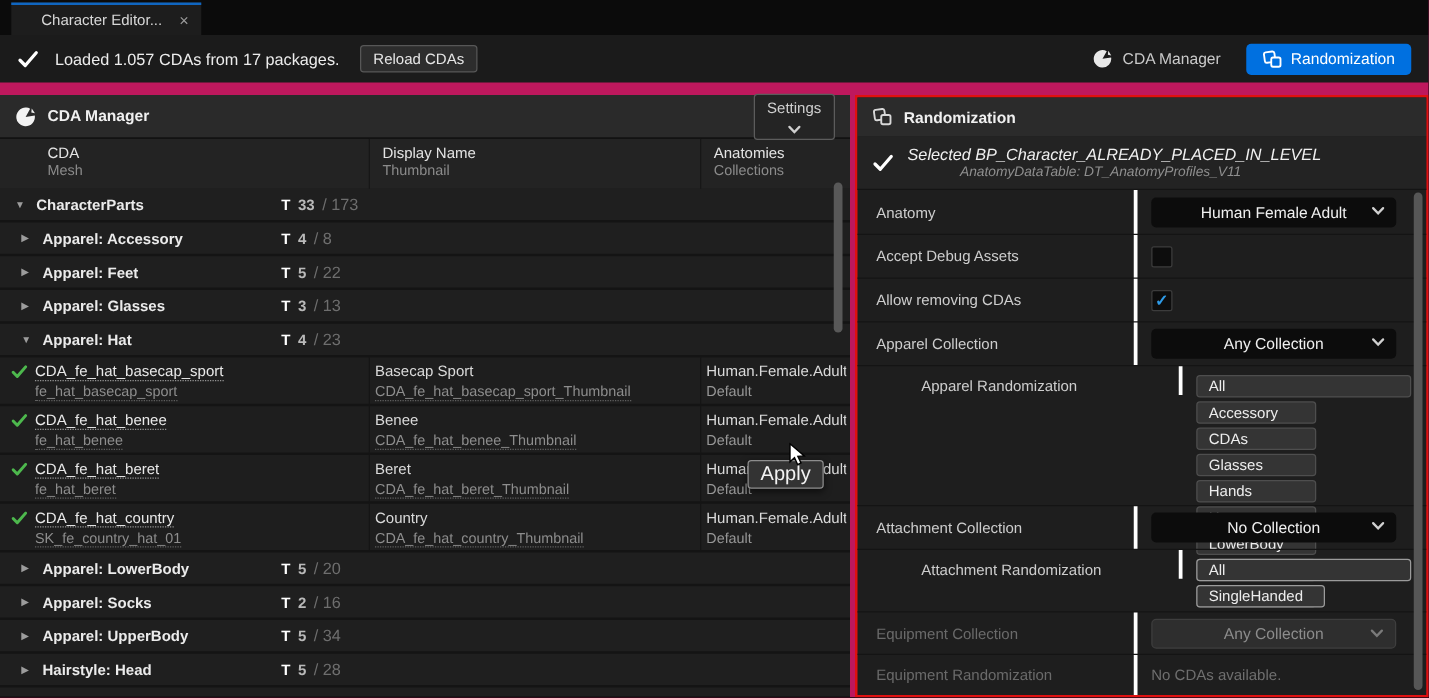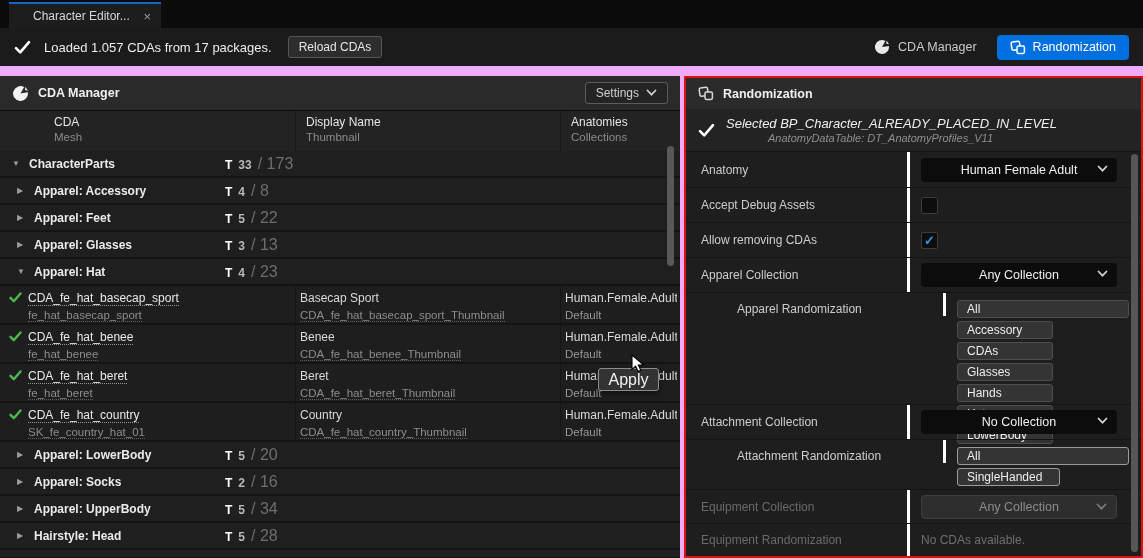--- a/index.html
+++ b/index.html
@@ -1,19 +1,19 @@
 <!DOCTYPE html>
 <html><head>
 <meta charset="utf-8">
 <style>
   * { margin:0; padding:0; box-sizing:border-box; }
   html,body { background:#000; }
   .screen {
     position:relative; width:1143px; height:558px; overflow:hidden;
-    background:#f0abfc; font-family:"Liberation Sans", sans-serif;
+    background:#be185d; font-family:"Liberation Sans", sans-serif;
   }
   
   .tabbar { position:absolute; left:0; top:0; width:100%; height:28px; background:#0b0b0b; }
   .tab {
     position:absolute; left:9px; top:2px; width:152px; height:26px;
     background:#1d1d1d; border-top:2px solid #1066c0;
     display:flex; align-items:center; padding:0 10px 0 24px;
     color:#d8d8d8; font-size:12px;
   }
   .tab-close { margin-left:auto; color:#9a9a9a; font-size:13px; line-height:1; cursor:default; }
@@ -33,41 +33,41 @@
     display:flex; align-items:center; gap:7px; color:#fff; font-size:12.5px;
     padding:5px 13px; border-radius:4px; cursor:pointer;
   }
   
   .left-panel { position:absolute; left:0; top:76px; width:680px; height:482px; background:#141414; }
   .lp-titlebar { height:34px; background:#2a2a2a; display:flex; align-items:center; padding:0 12px; }
   .lp-title { color:#f0f0f0; font-weight:bold; font-size:12.5px; margin-left:9px; }
   .settings-btn {
     margin-left:auto; display:flex; align-items:center; gap:7px;
     border:1px solid #5c5c5c; border-radius:3px; background:#242424;
-    color:#cfcfcf; font-size:12px; padding:3px 10px; cursor:pointer;
+    color:#cfcfcf; font-size:12px; padding:3px 10px; cursor:pointer;flex-direction:column;
   }
   .lp-colheader { height:41px; background:#232323; display:flex; border-top:1px solid #0e0e0e; }
   .hcol { padding-top:4px; }
-  .hcol1 { width:295px; padding-left:54px; }
+  .hcol1 { width:295px; padding-left:38px; }
   .hcol2 { width:265px; padding-left:10px; border-left:1px solid #171717; }
   .hcol3 { flex:1; padding-left:10px; border-left:1px solid #171717; }
   .hmain { color:#e4e4e4; font-size:12px; display:block; }
   .hsub  { color:#8b8b8b; font-size:11.5px; display:block; margin-top:2px; }
   .rows { position:absolute; left:0; top:75px; right:0; bottom:0; overflow:hidden; }
   .cat-row {
     position:relative; height:25px; margin-bottom:2px; background:#1f1f1f;
     display:flex; align-items:center; cursor:pointer;
   }
   .arrow { color:#9c9c9c; font-size:8px; margin-left:12px; width:11px; }
   .cat-row.indent .arrow { margin-left:17px; }
   .cat-name { color:#ebebeb; font-weight:bold; font-size:12px; margin-left:6px; }
   .count { position:absolute; left:225px; display:flex; align-items:baseline; gap:6px; }
   .t-icon { color:#fff; font-weight:bold; font-size:12px; }
   .count-shown { color:#b9b9b9; font-size:12px;font-weight:bold; }
-  .count-total { color:#6e6e6e; font-size:16px; }
+  .count-total { color:#6e6e6e; font-size:13px; }
   .item-row { position:relative; height:37px; margin-bottom:2px; background:#1e1e1e; }
   .item-row::before, .item-row::after {
     content:""; position:absolute; top:0; bottom:0; width:1px; background:#151515;
   }
   .item-row::before { left:295px; }
   .item-row::after  { left:560px; }
   .ck { position:absolute; left:9px; top:6px; }
   .cell { position:absolute; top:3px; line-height:16px; white-space:nowrap; }
   .cell.p1 { left:28px; } .cell.p2 { left:300px; } .cell.p3 { left:565px; max-width:112px; overflow:hidden; }
   .lnk  { color:#e9e9e9; font-size:12px; border-bottom:1px dotted #949494; cursor:pointer; }

